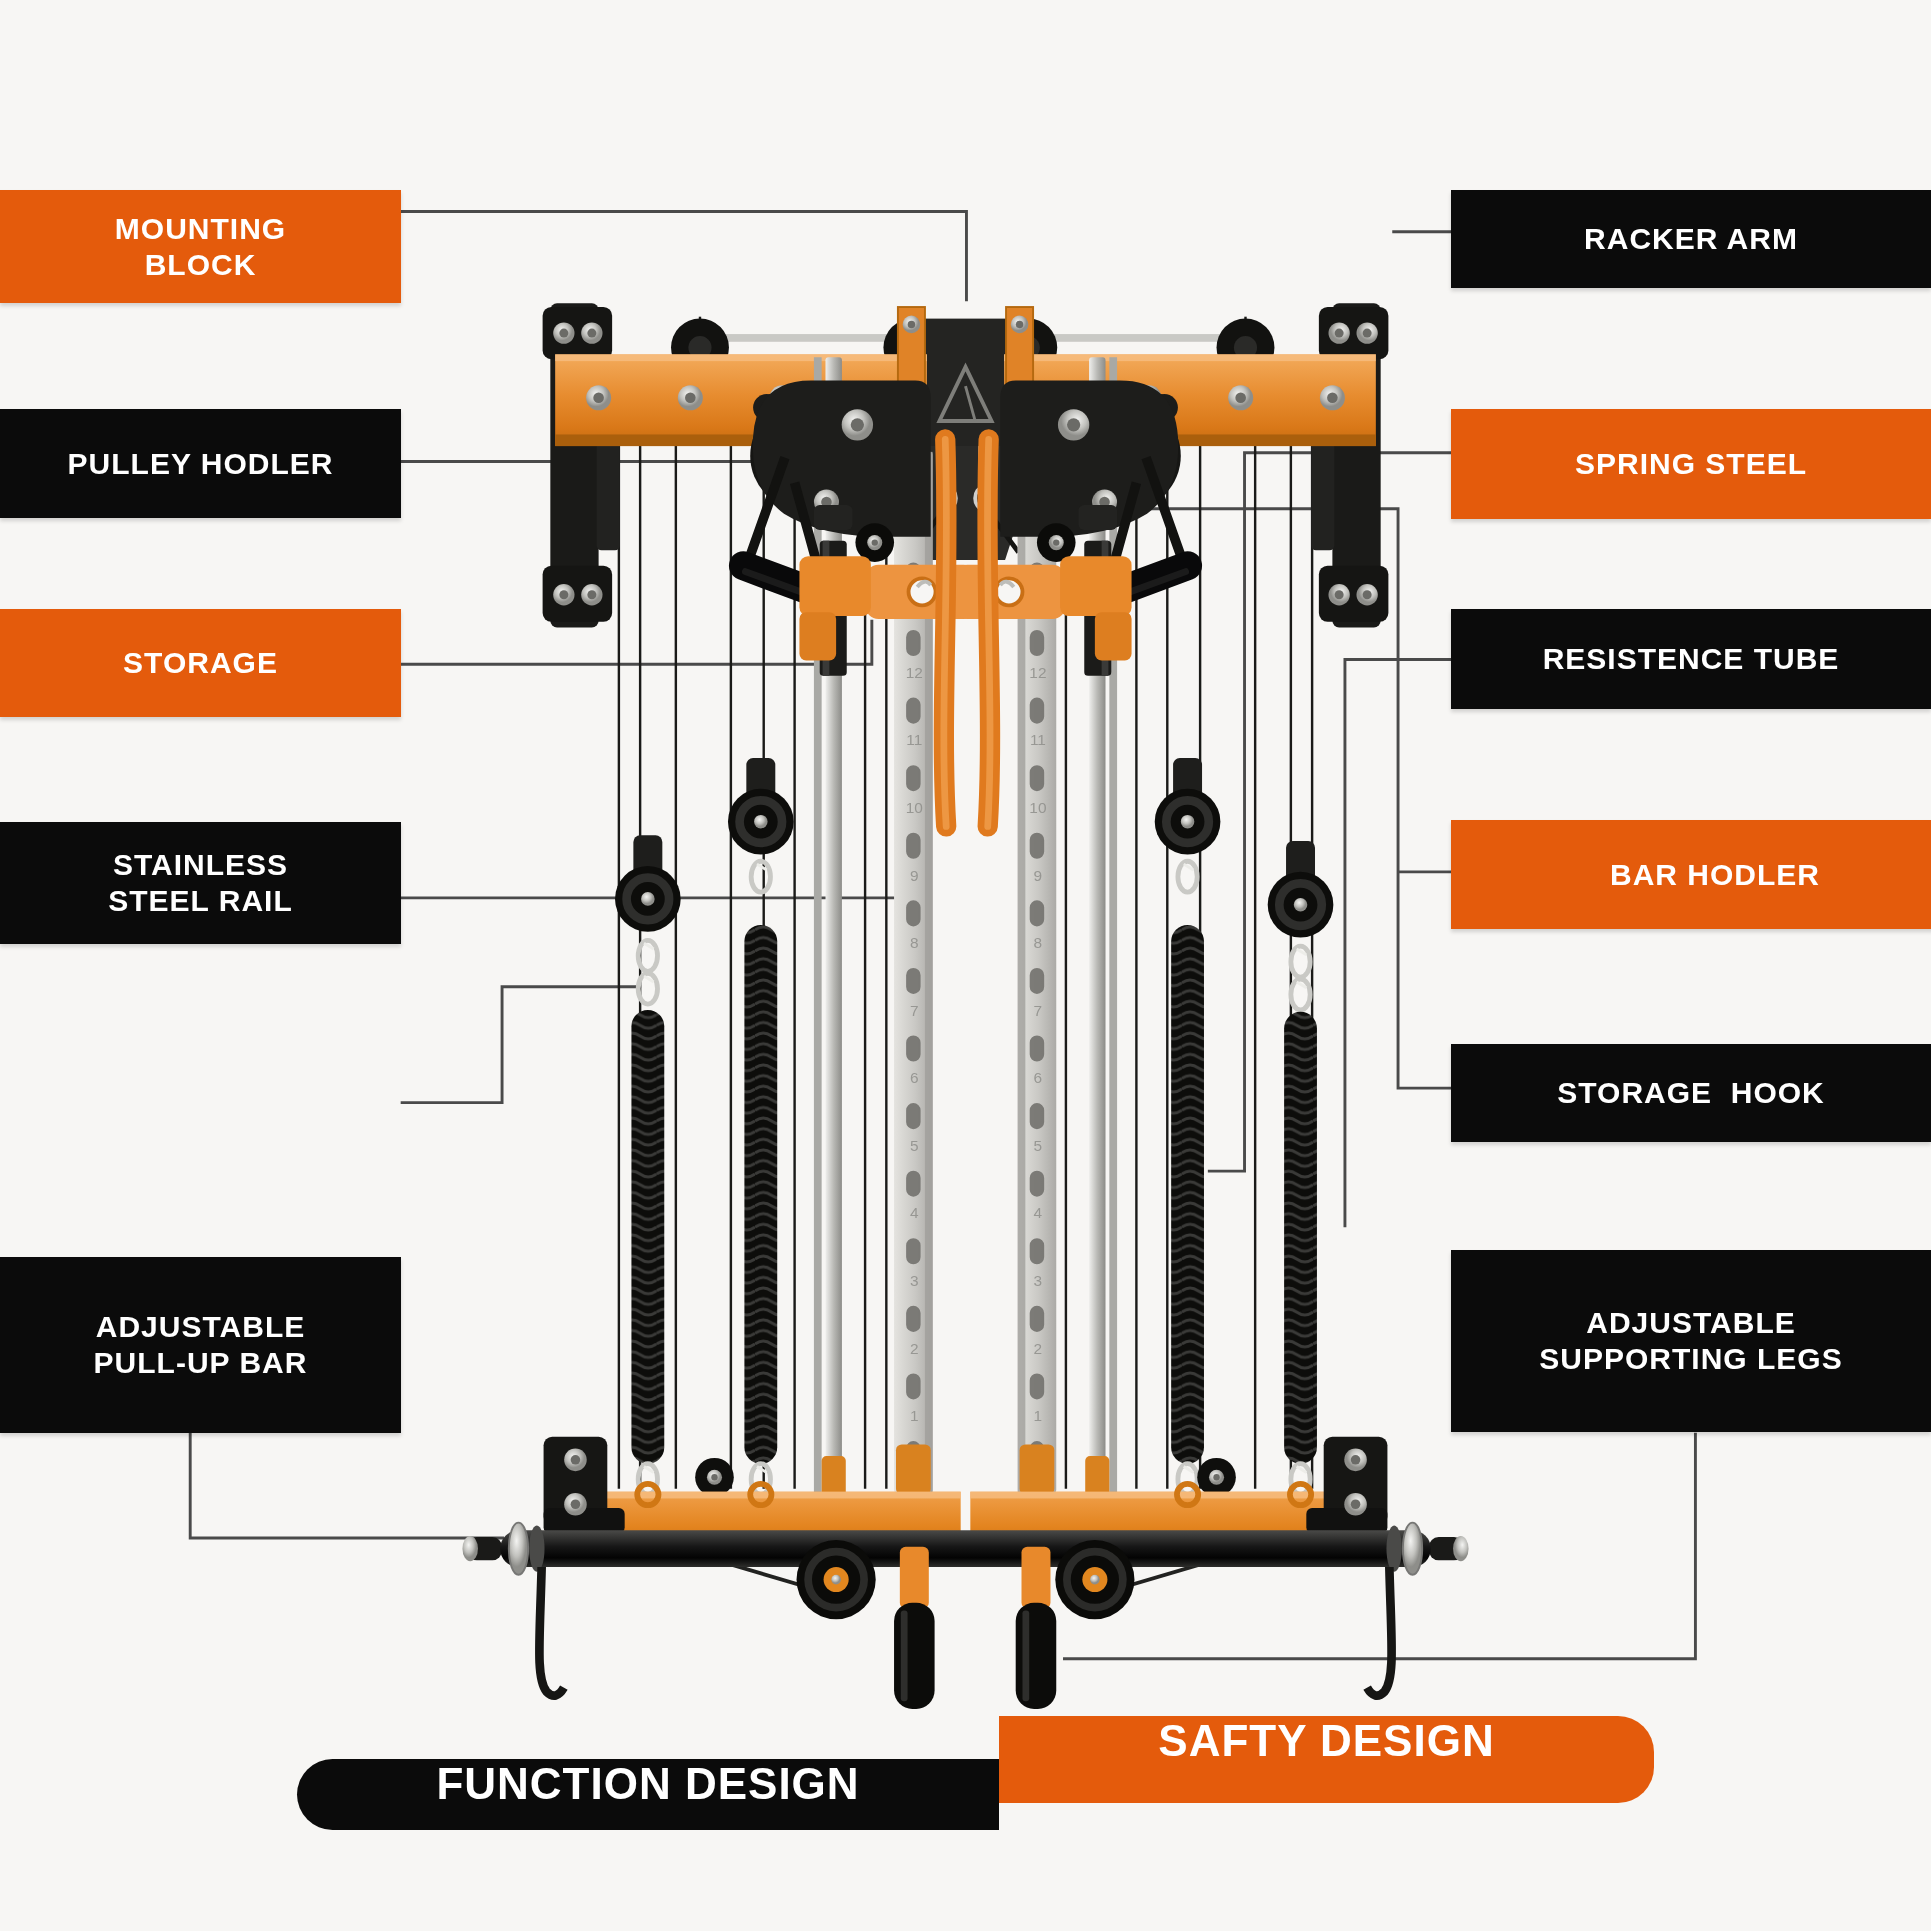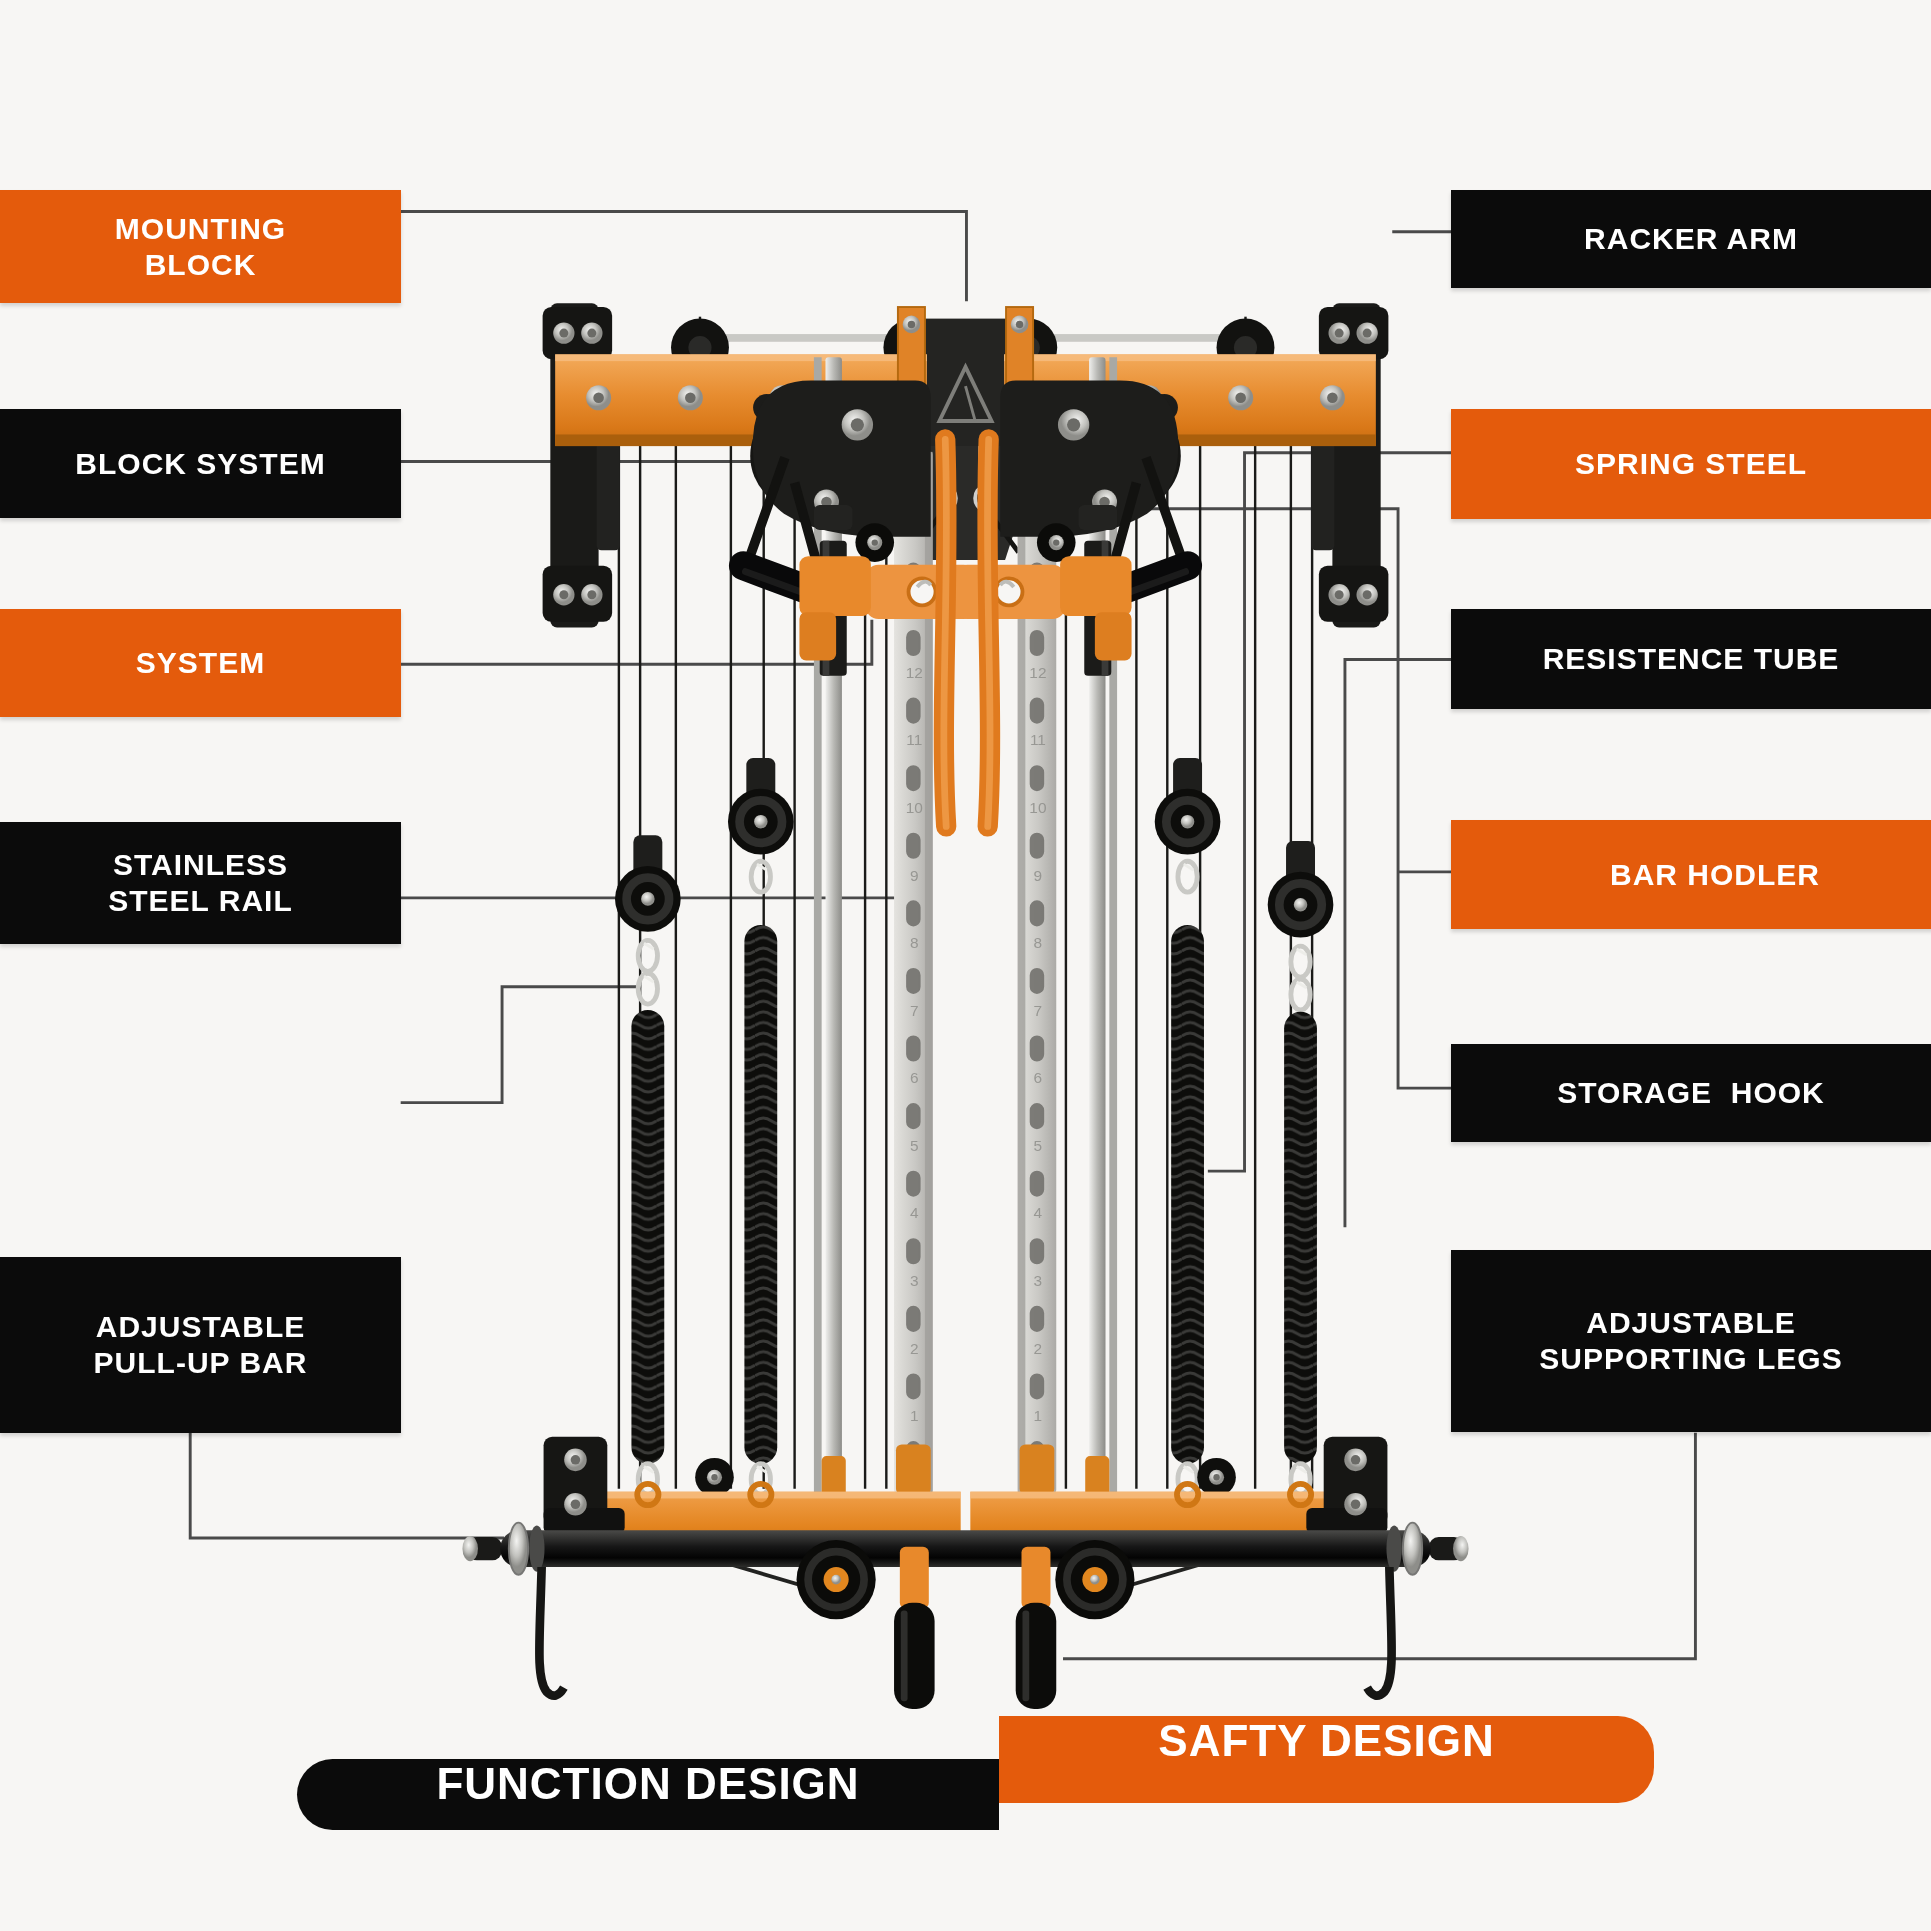--- a/index.html
+++ b/index.html
@@ -349,25 +349,25 @@
       <use href="#hookL"></use>
       <use href="#hookL" transform="translate(2000,0) scale(-1,1)"></use>
     </g>
   </svg>
 
   <div class="label orange" style="left:0;top:190px;width:401px;height:113px;">
     <span class="ln">MOUNTING</span>
       <span class="ln">BLOCK</span>
   </div>
   <div class="label black" style="left:0;top:409px;width:401px;height:109px;">
-    <span class="ln">BLOCK SYSTEM</span>
+    <span class="ln">PULLEY HODLER</span>
       <span class="ln"></span>
   </div>
   <div class="label orange" style="left:0;top:609px;width:401px;height:108px;">
-    <span class="ln">SYSTEM</span>
+    <span class="ln">STORAGE</span>
       <span class="ln"></span>
   </div>
   <div class="label black" style="left:0;top:822px;width:401px;height:122px;">
     <span class="ln">STAINLESS</span>
       <span class="ln">STEEL RAIL</span>
   </div>
   <div class="label black" style="left:0;top:1257px;width:401px;height:176px;">
     <span class="ln">ADJUSTABLE</span>
       <span class="ln">PULL-UP BAR</span>
   </div>

